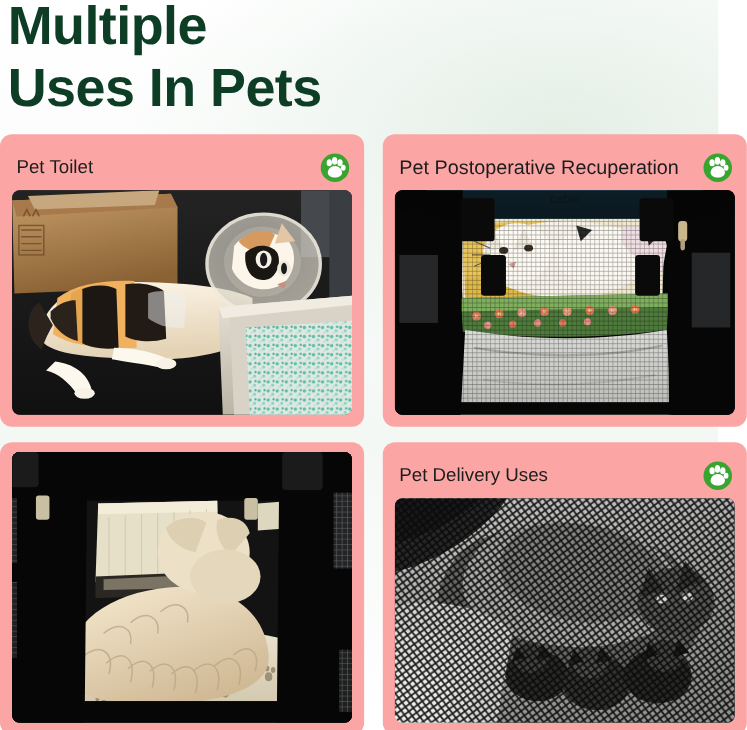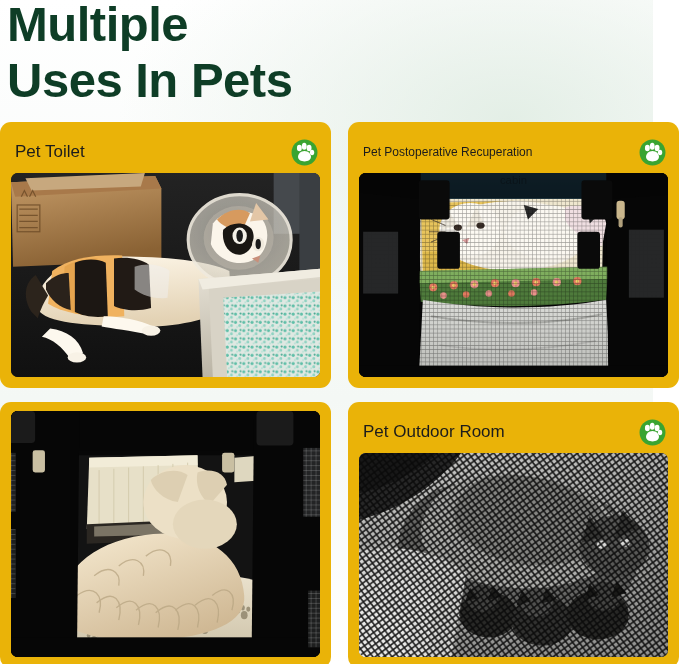--- a/index.html
+++ b/index.html
@@ -48,21 +48,21 @@
     top: 122px;
     width: 679px;
     display: grid;
     grid-template-columns: 331px 331px;
     grid-template-rows: 266px 266px;
     column-gap: 17px;
     row-gap: 14px;
   }
 
   .card {
-    background: #eab308;
+    background: #fca5a5;
     border-radius: 11px;
     padding: 9px 11px 11px 11px;
     box-sizing: border-box;
     display: flex;
     flex-direction: column;
   }
 
   .card-head {
     display: flex;
     align-items: center;
@@ -70,21 +70,21 @@
     height: 42px;
     flex: none;
     padding-left: 4px;
   }
   .card-title {
     color: #1c1c1c;
     font-size: 17px;
     line-height: 20px;
     white-space: nowrap;
   }
-  .card-title.small { font-size: 12px; }
+  .card-title.small { font-size: 18px; }
 
   .paw-badge {
     width: 27px;
     height: 27px;
     flex: none;
     display: block;
     margin-right: 2px;
   }
 
   .photo {
@@ -417,21 +417,21 @@
           <rect x="18" y="0" width="26" height="26" rx="3" fill="#1b1b1b"></rect>
           <rect x="224" y="0" width="30" height="28" rx="3" fill="#1b1b1b"></rect>
           <rect x="42" y="32" width="10" height="18" rx="2" fill="#c9bfa2"></rect>
           <rect x="196" y="34" width="10" height="16" rx="2" fill="#c9bfa2"></rect>
         </svg>
       </div>
     </div>
 
     <div class="card">
       <div class="card-head">
-        <span class="card-title">Pet Outdoor Room</span>
+        <span class="card-title">Pet Delivery Uses</span>
         <svg class="paw-badge" viewBox="0 0 100 100">
           <circle cx="50" cy="50" r="48" fill="#3aa431"></circle>
           <ellipse cx="31" cy="33" rx="9" ry="12" fill="#fff"></ellipse>
           <ellipse cx="49" cy="27" rx="9" ry="13" fill="#fff"></ellipse>
           <ellipse cx="67" cy="33" rx="9" ry="12" fill="#fff"></ellipse>
           <ellipse cx="78" cy="50" rx="8" ry="10" fill="#fff"></ellipse>
           <path d="M50 44c14 0 24 11 24 22 0 11-11 17-24 17S26 77 26 66c0-11 10-22 24-22z" fill="#fff"></path>
         </svg>
       </div>
       <div class="photo">

